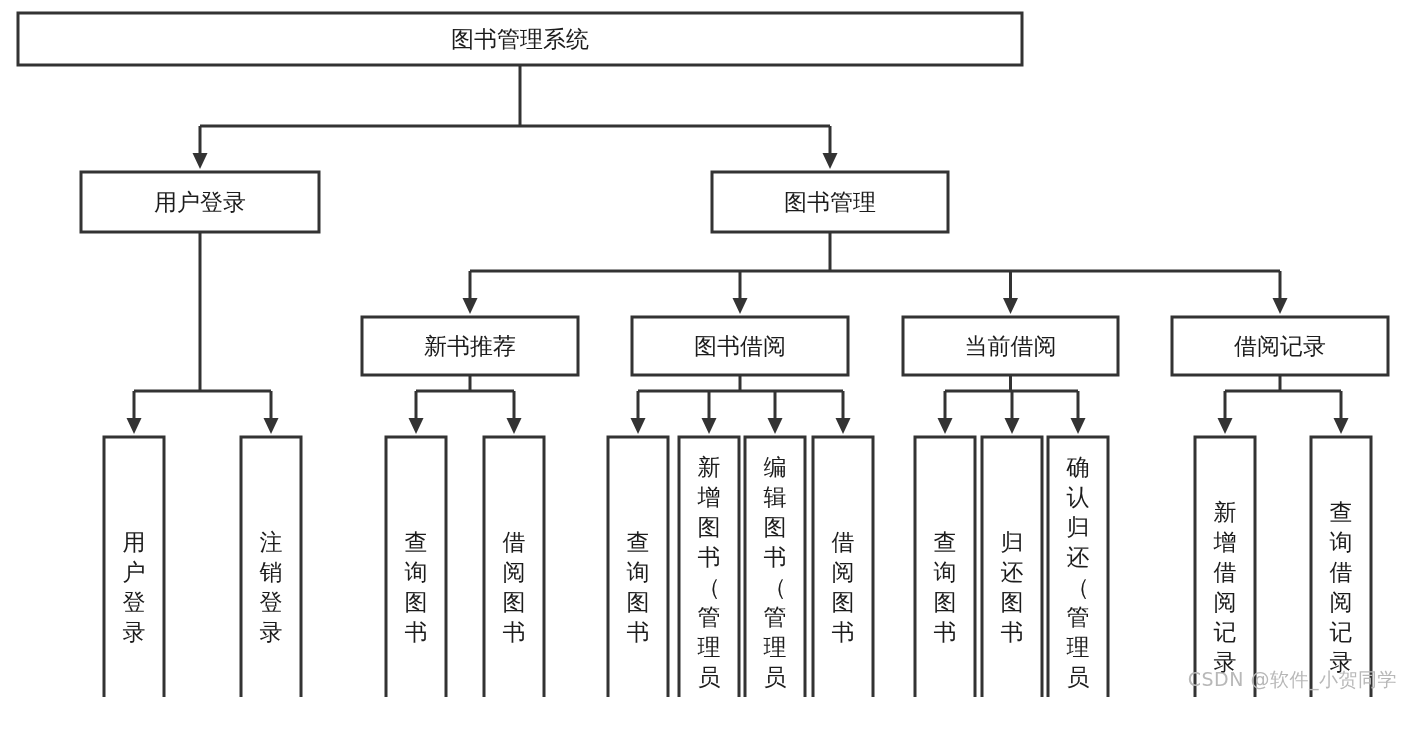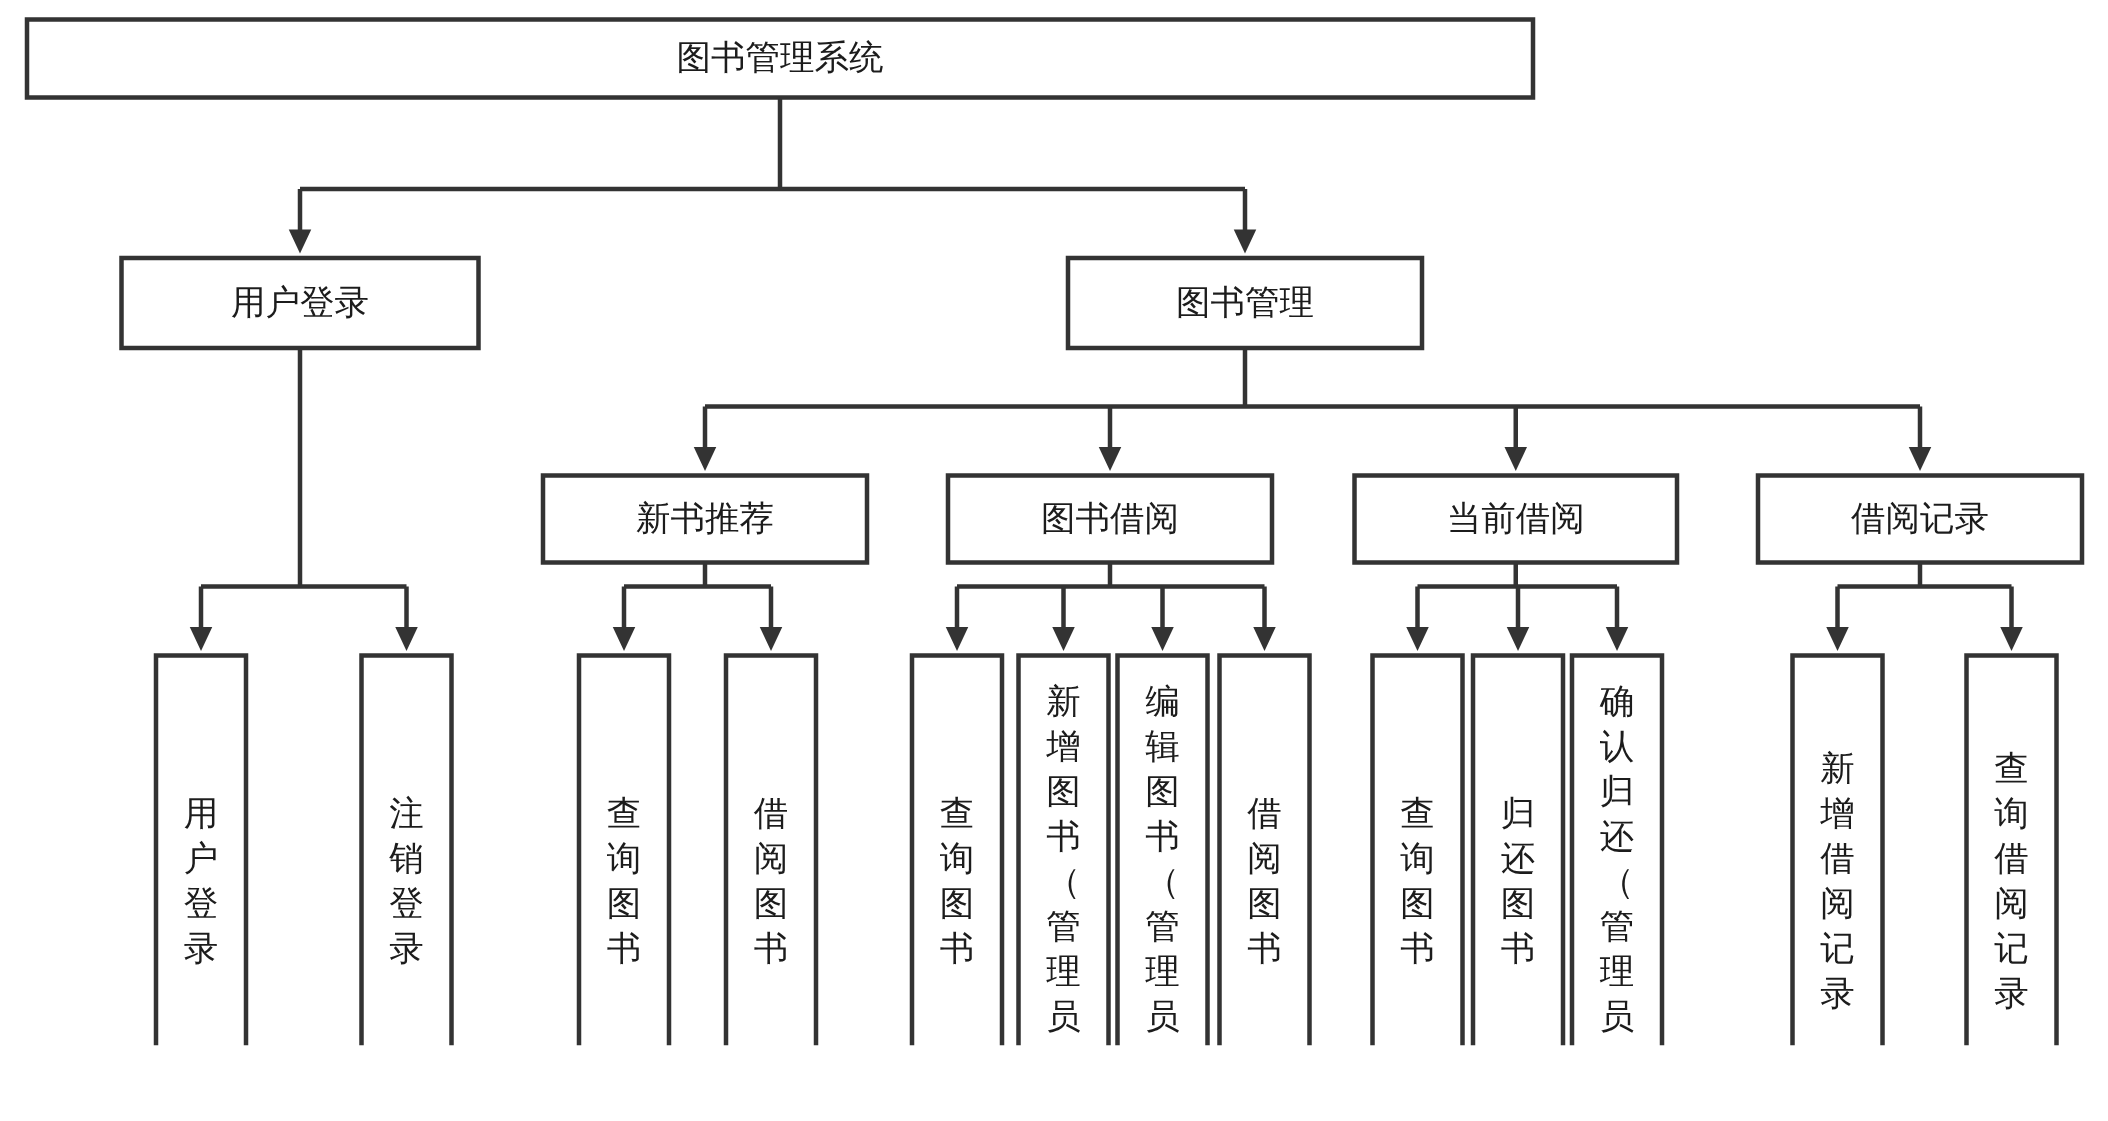--- a/index.html
+++ b/index.html
@@ -202,13 +202,14 @@
         <g>
           <rect x="1195" y="437" width="60" height="298" class="node-box"></rect>
           <text x="1225" class="node-label-v"><tspan x="1225" y="520">新</tspan><tspan x="1225" y="550">增</tspan><tspan x="1225" y="580">借</tspan><tspan x="1225" y="610">阅</tspan><tspan x="1225" y="640">记</tspan><tspan x="1225" y="670">录</tspan></text>
         </g>
         <g>
           <rect x="1311" y="437" width="60" height="298" class="node-box"></rect>
           <text x="1341" class="node-label-v"><tspan x="1341" y="520">查</tspan><tspan x="1341" y="550">询</tspan><tspan x="1341" y="580">借</tspan><tspan x="1341" y="610">阅</tspan><tspan x="1341" y="640">记</tspan><tspan x="1341" y="670">录</tspan></text>
         </g>
       </g>
   </svg>
+  <div class="watermark">CSDN @软件_小贺同学</div>
 </div>
 
 </body></html>

